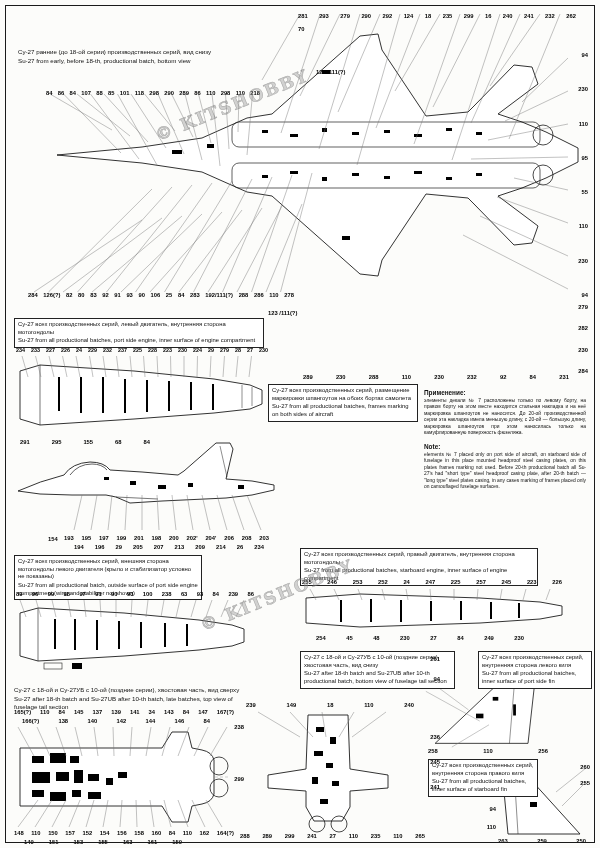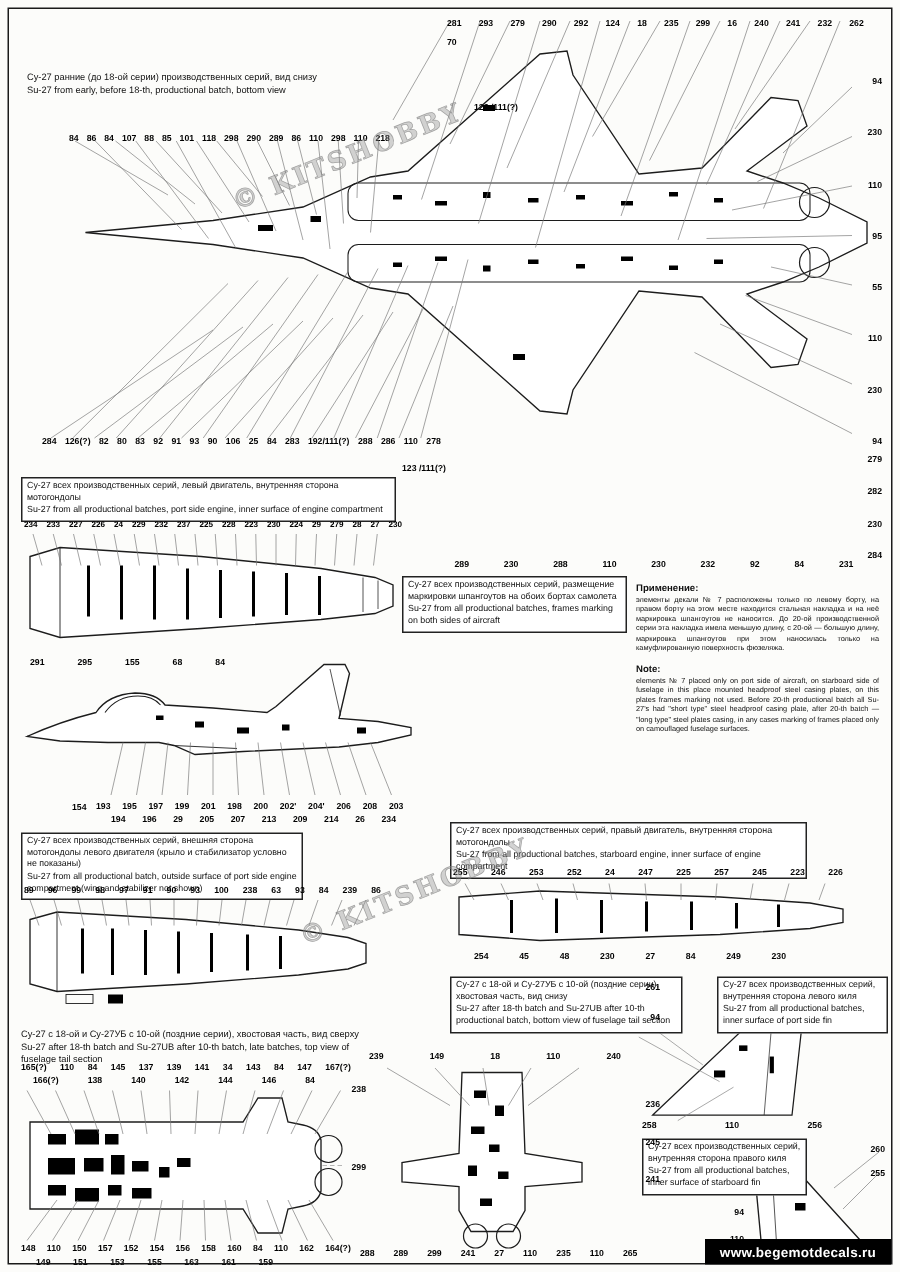--- a/index.html
+++ b/index.html
@@ -659,16 +659,13 @@
   <div class="numrow" style="left:24px;top:839px;width:158px">
       <span class="num">149</span>
       <span class="num">151</span>
       <span class="num">153</span>
       <span class="num">155</span>
       <span class="num">163</span>
       <span class="num">161</span>
       <span class="num">159</span>
     </div>
 
-  <div class="footer" style="left:470px;top:826px;width:124px;height:17px">
-    <span>www.begemotdecals.ru</span>
-  </div>
 </div>
 
 </body></html>

